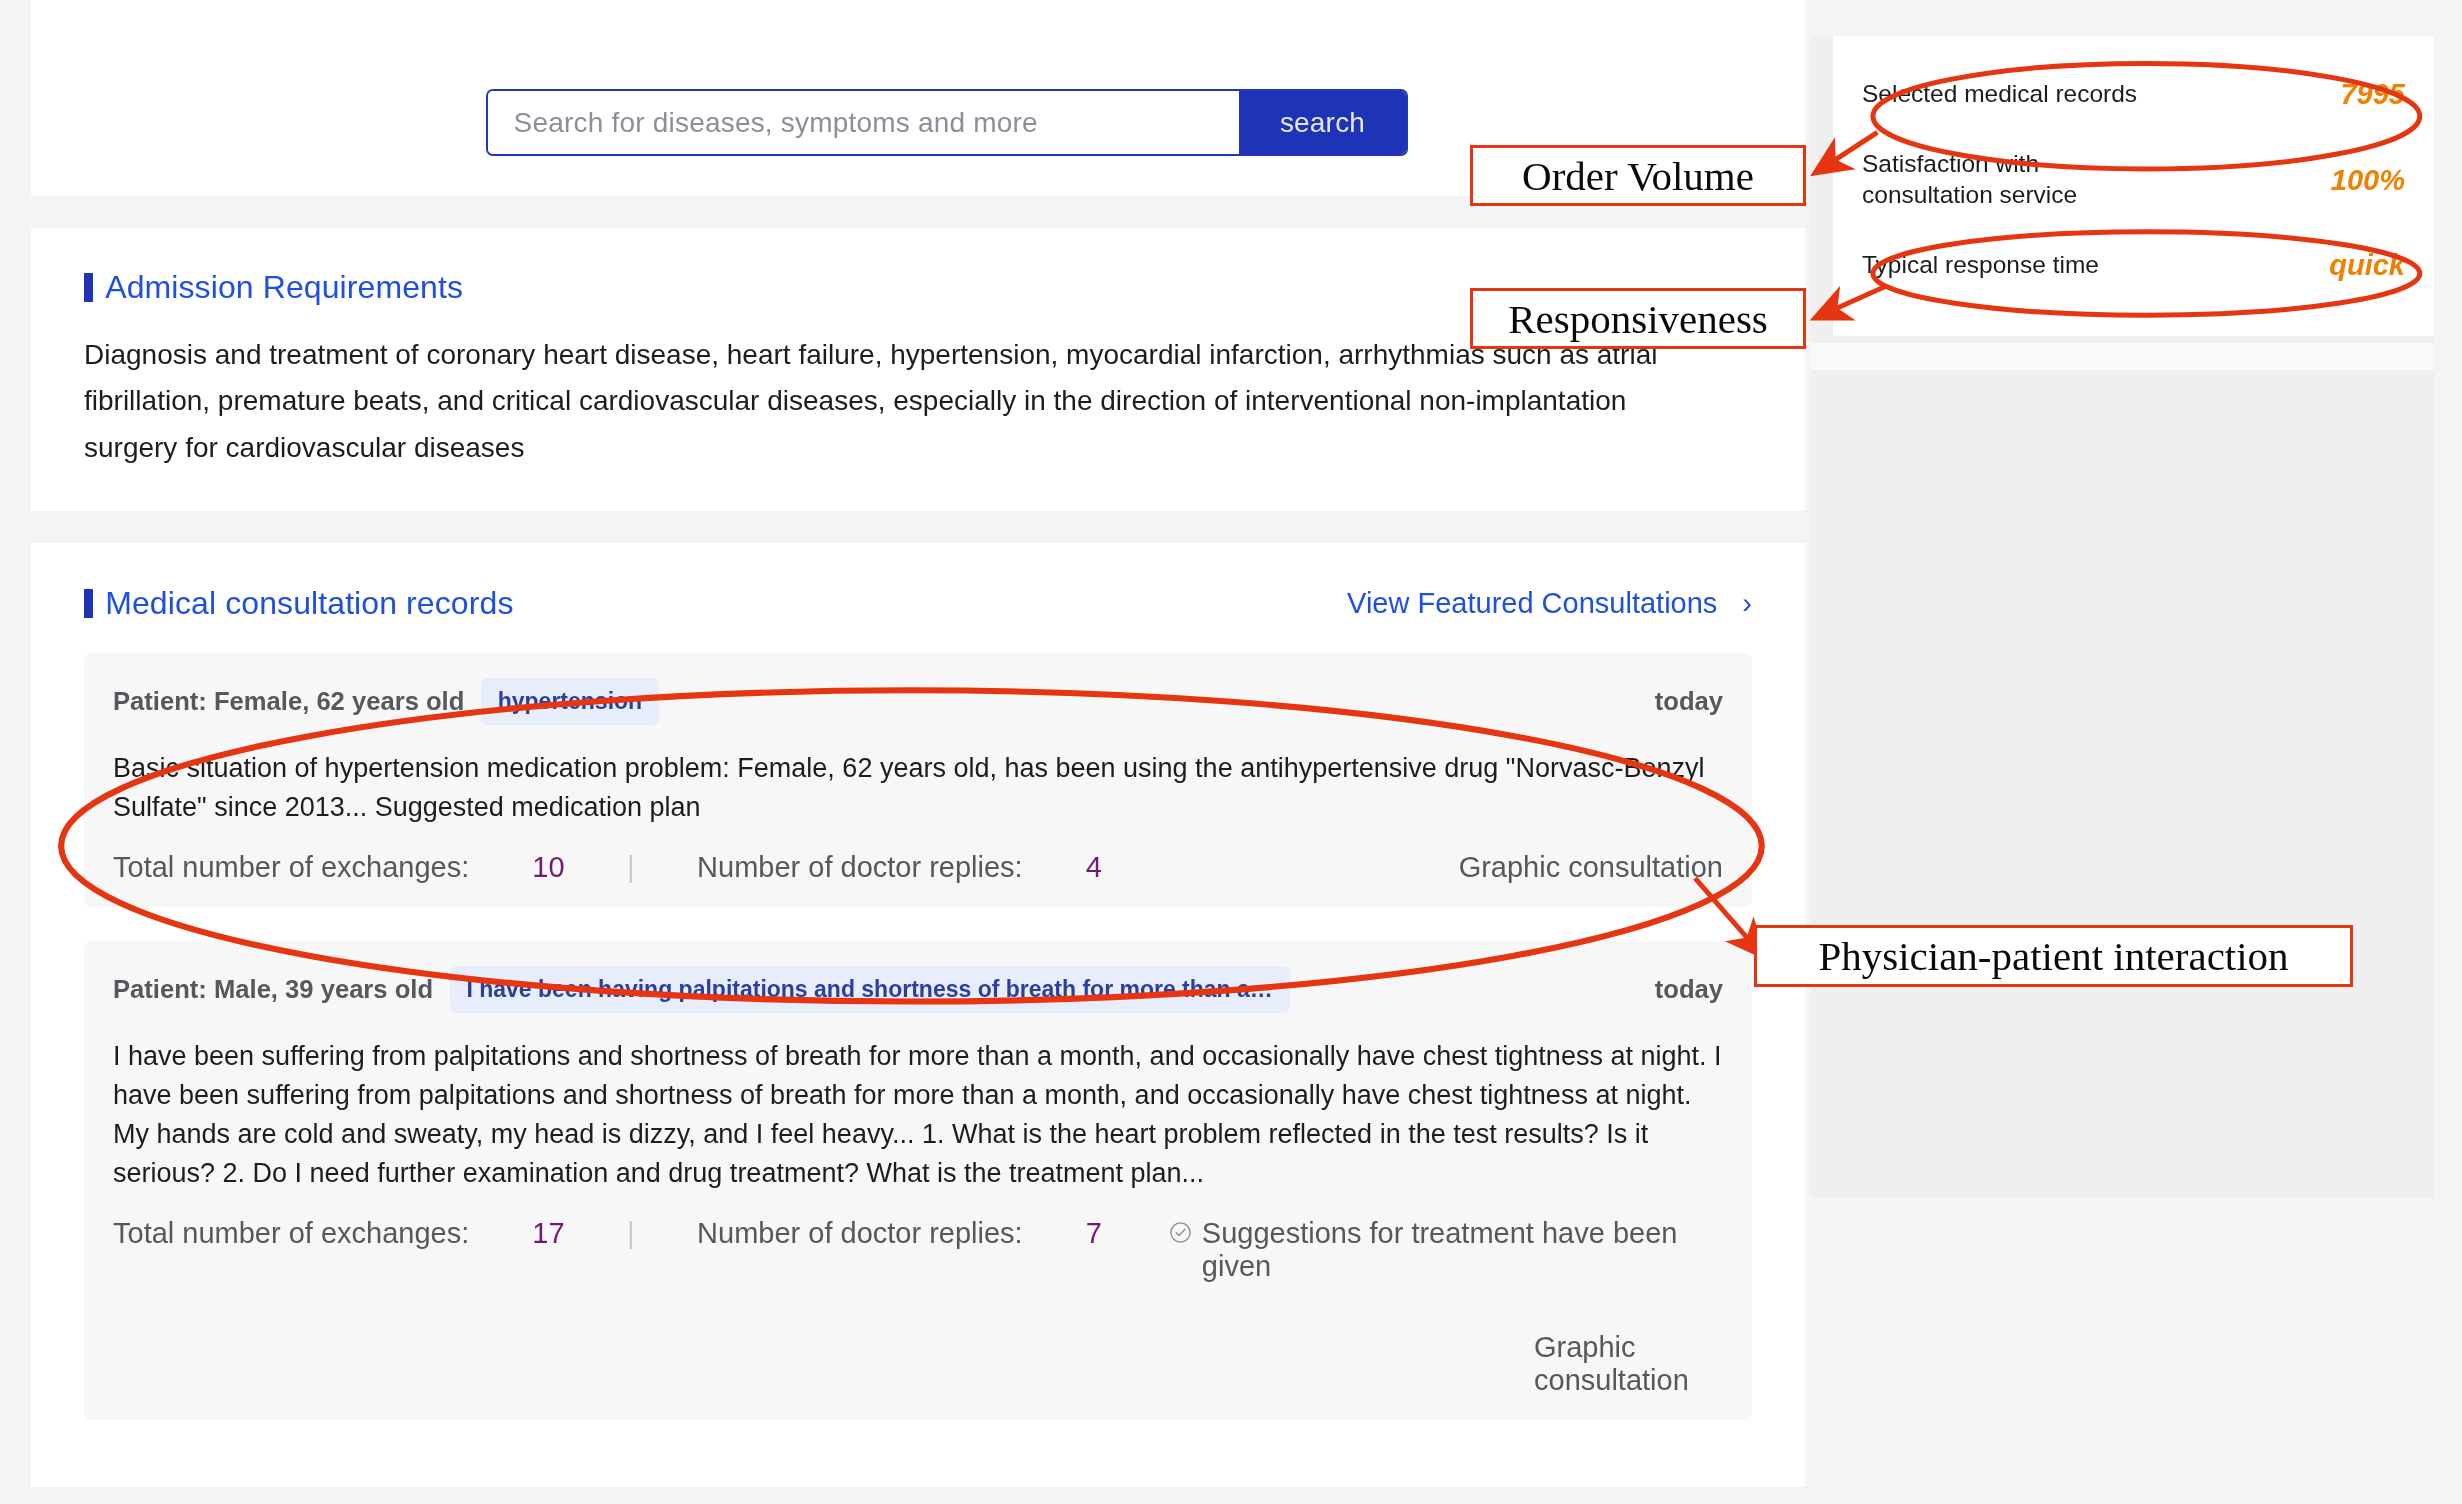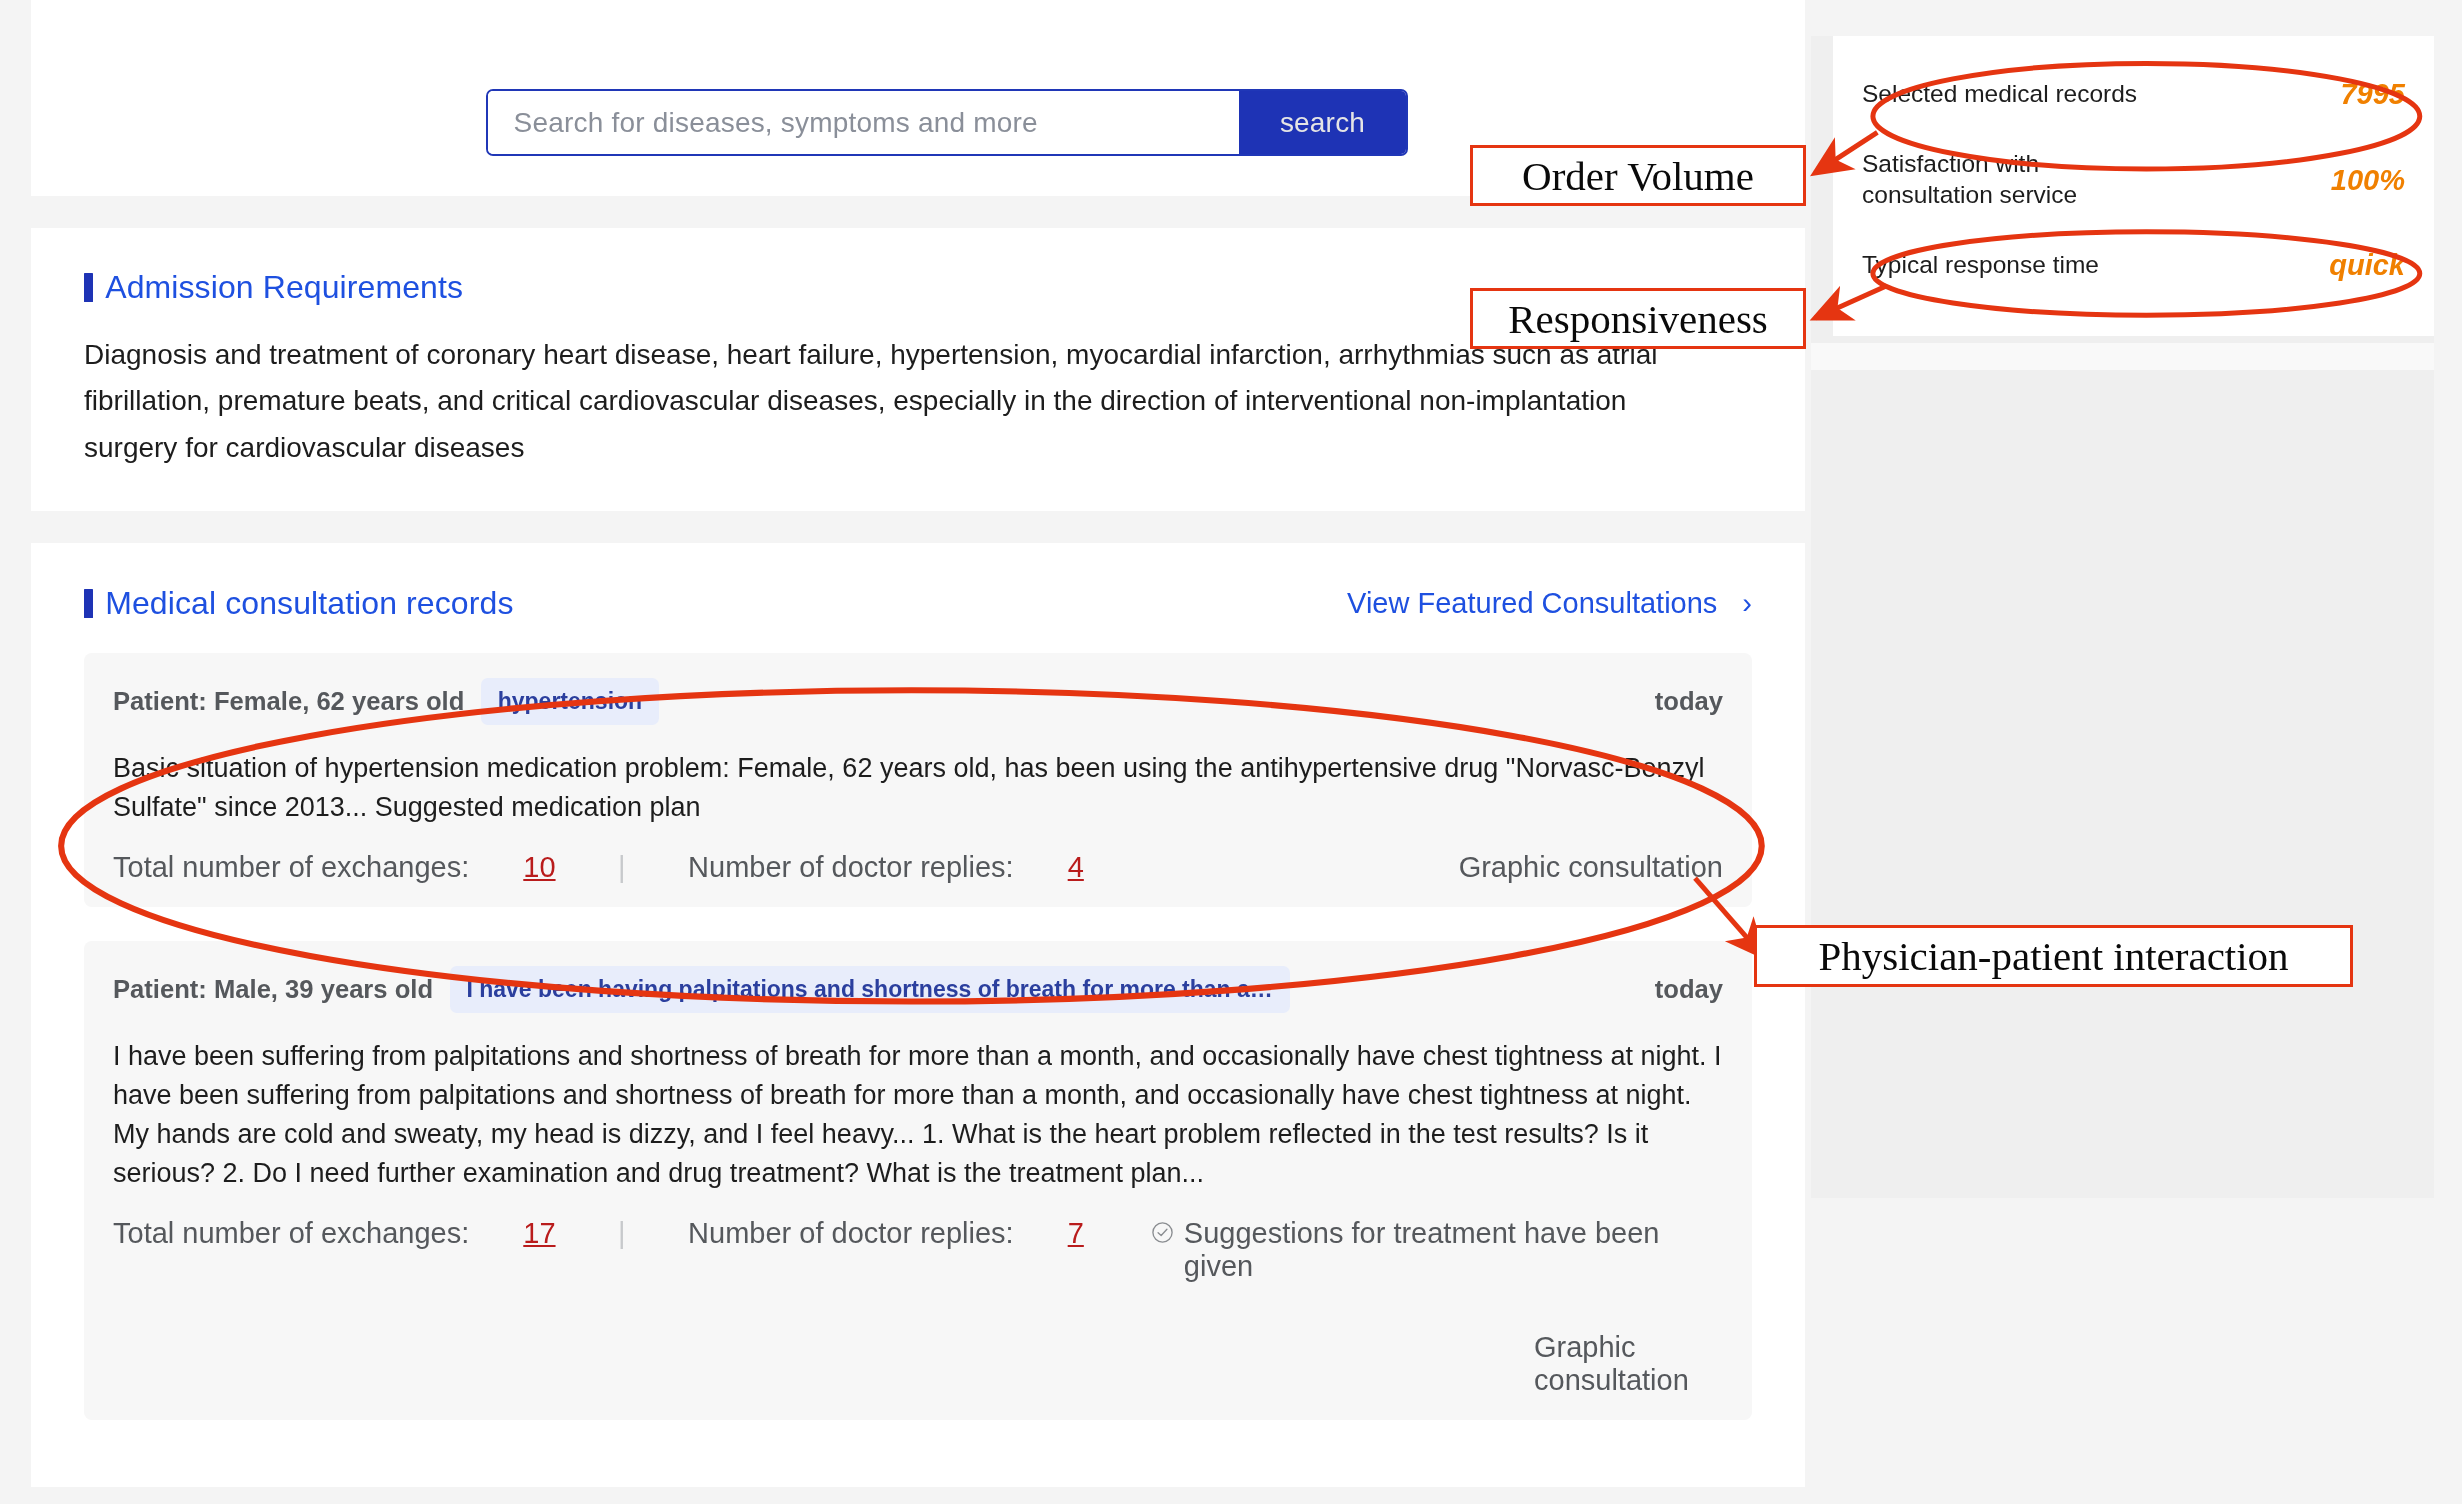--- a/index.html
+++ b/index.html
@@ -74,21 +74,21 @@
     max-width: 1001px; white-space: nowrap; overflow: hidden; text-overflow: ellipsis;
   }
   .when { margin-left: auto; font-size: 25.6px; color: #55585c; white-space: nowrap; }
   .card-body {
     margin-top: 24.5px; font-size: 27px; color: #1d1d1d; line-height: 1.44;
   }
   .card-foot {
     margin-top: 24.5px; font-size: 29px; color: #55585c;
     display: flex; align-items: flex-start; flex-wrap: wrap; row-gap: 5.6px; gap: 48px;
   }
-  .num { color: #b91c1c; margin-left: 6px; text-decoration: underline; }
+  .num { color: #701a75; margin-left: 15px; }
   .divider { color: #c7c9cc; margin: 0 14.5px; font-weight: 300; }
   .flag { display: flex; align-items: flex-start; margin-left: 19px; max-width: 528px; }
   .check-icon { flex: 0 0 auto; margin-right: 10px; margin-top: 3.3px; }
   .mode { margin-left: auto; text-align: left; max-width: 189px; }
   .mode-right { margin-left: auto; white-space: nowrap; }
 
   
   .side-col { position: absolute; left: 1811px; top: 36px; width: 623px; }
   .side-gray { background: #efefef; width: 100%; }
   .side-block-1 { height: 307px; position: relative; }

